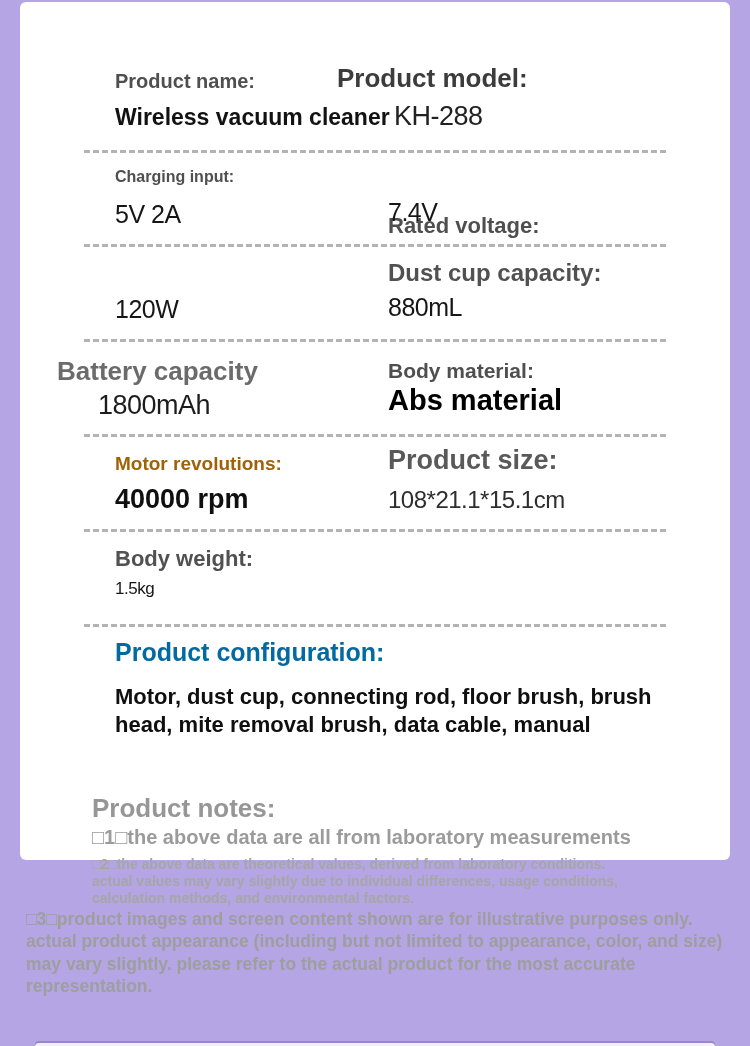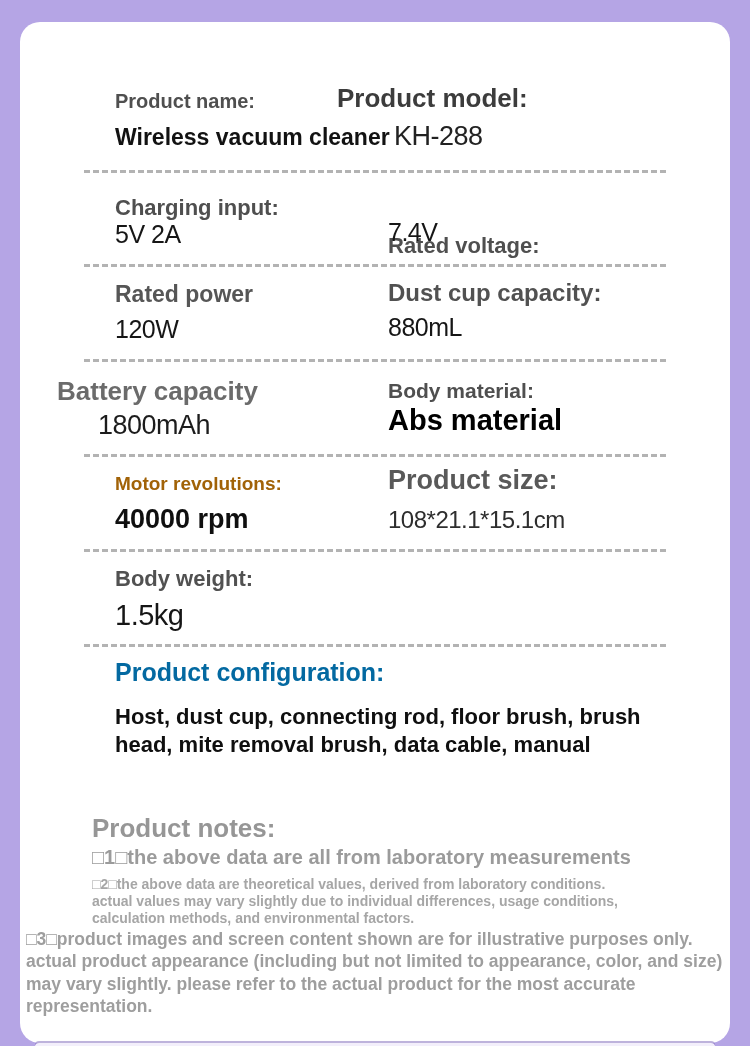--- a/index.html
+++ b/index.html
@@ -5,24 +5,24 @@
   html,body{margin:0;padding:0;}
   body{
     width:750px;height:1046px;
     background:#b5a5e5;
     position:relative;
     overflow:hidden;
     font-family:"Liberation Sans", sans-serif;
   }
   .card{
     position:absolute;
-    left:20px;top:22px;
-    width:710px;height:1021px;
+    left:20px;top:2px;
+    width:710px;height:858px;
     background:#ffffff;
-    border-radius:20px;
+    border-radius:6px;
   }
   .next-card{
     position:absolute;
     left:35px;top:1043px;
     width:680px;height:4px;
     background:#f3effb;
     border-radius:7px 7px 0 0;
     box-shadow:0 -2px 0 rgba(125,104,186,0.5);
   }
   .t{position:absolute;white-space:nowrap;line-height:1.1;}
@@ -32,21 +32,21 @@
     left:64px;width:582px;height:0;
     border-top:3px dashed #b3b3b3;
   }
   
   .lbl-product-name   {left:95px; top:68px;  font-size:20px;font-weight:700;color:#4f4f4f;}
   .lbl-product-model  {left:317px;top:62px;  font-size:26px;font-weight:700;color:#3c3c3c;}
   .val-product-name   {left:95px; top:103px; font-size:23px;font-weight:700;color:#121212;}
   .val-product-model  {left:374px;top:100px; font-size:27px;font-weight:400;color:#222222;letter-spacing:-0.5px;}
   .div1{top:148px;}
   
-  .lbl-charging-input {left:95px; top:166px; font-size:22px;font-weight:700;color:#4f4f4f;margin-top:8px;}
+  .lbl-charging-input {left:95px; top:166px; font-size:16px;font-weight:700;color:#4f4f4f;}
   .lbl-rated-voltage  {left:368px;top:164px; font-size:22px;font-weight:700;color:#4f4f4f;margin-top:48px;}
   .val-charging-input {left:95px; top:199px; font-size:25px;font-weight:400;color:#161616;letter-spacing:-0.5px;}
   .val-rated-voltage  {left:368px;top:197px; font-size:25px;font-weight:400;color:#161616;letter-spacing:-0.5px;}
   .div2{top:242px;}
   
   .lbl-rated-power    {left:95px; top:260px; font-size:23px;font-weight:700;color:#565656;}
   .lbl-dust-cup       {left:368px;top:258px; font-size:24px;font-weight:700;color:#515151;}
   .val-rated-power    {left:95px; top:294px; font-size:25px;font-weight:400;color:#161616;letter-spacing:-0.5px;}
   .val-dust-cup       {left:368px;top:292px; font-size:25px;font-weight:400;color:#161616;letter-spacing:-0.5px;}
   .div3{top:337px;}
@@ -57,21 +57,21 @@
   .val-body-material  {left:368px;top:383px; font-size:29px;font-weight:700;color:#000000;}
   .div4{top:432px;}
   
   .lbl-motor          {left:95px; top:452px; font-size:19px;font-weight:700;color:#a16207;}
   .lbl-product-size   {left:368px;top:444px; font-size:27px;font-weight:700;color:#595959;}
   .val-motor          {left:95px; top:483px; font-size:27px;font-weight:700;color:#0f0f0f;text-align:center;}
   .val-product-size   {left:368px;top:485px; font-size:24px;font-weight:400;color:#2e2e2e;letter-spacing:-0.5px;}
   .div5{top:527px;}
   
   .lbl-body-weight    {left:95px; top:545px; font-size:22px;font-weight:700;color:#515151;}
-  .val-body-weight    {left:95px; top:578px; font-size:29px;font-weight:400;color:#161616;letter-spacing:-0.5px;}
+  .val-body-weight    {left:95px; top:578px; font-size:17px;font-weight:400;color:#161616;letter-spacing:-0.5px;}
   .div6{top:622px;}
   
   .lbl-config         {left:95px; top:637px; font-size:25px;font-weight:700;color:#0369a1;}
   .val-config         {left:95px; top:681px; width:548px;font-size:22px;font-weight:700;color:#0f0f0f;line-height:1.25;}
   
   .notes-title        {left:72px; top:792px; font-size:26px;font-weight:700;color:#969696;}
   .note-1             {left:72px; top:824px; font-size:20px;font-weight:700;color:#9b9b9b;}
   .note-2             {left:72px; top:854px; width:532px;font-size:14px;font-weight:600;color:#a6a6a6;line-height:1.22;}
   .note-3             {left:6px;  top:906px; width:698px;font-size:17.5px;font-weight:700;color:#9e9e9e;line-height:1.28;}
 </style>
@@ -85,21 +85,20 @@
   <div class="t val-product-name">Wireless vacuum cleaner</div>
   <div class="t val-product-model">KH-288</div>
   <div class="divider div1"></div>
 
   <div class="t lbl-charging-input">Charging input:</div>
   <div class="t lbl-rated-voltage">Rated voltage:</div>
   <div class="t val-charging-input">5V 2A</div>
   <div class="t val-rated-voltage">7.4V</div>
   <div class="divider div2"></div>
 
-  <div class="t lbl-rated-power">Rated power</div>
   <div class="t lbl-dust-cup">Dust cup capacity:</div>
   <div class="t val-rated-power">120W</div>
   <div class="t val-dust-cup">880mL</div>
   <div class="divider div3"></div>
 
   <div class="t lbl-battery">Battery capacity</div>
   <div class="t lbl-body-material">Body material:</div>
   <div class="t val-battery">1800mAh</div>
   <div class="t val-body-material">Abs material</div>
   <div class="divider div4"></div>
@@ -108,21 +107,21 @@
   <div class="t lbl-product-size">Product size:</div>
   <div class="t val-motor">40000 rpm</div>
   <div class="t val-product-size">108*21.1*15.1cm</div>
   <div class="divider div5"></div>
 
   <div class="t lbl-body-weight">Body weight:</div>
   <div class="t val-body-weight">1.5kg</div>
   <div class="divider div6"></div>
 
   <div class="t lbl-config">Product configuration:</div>
-  <div class="t val-config wrap">Host, dust cup, connecting rod, floor brush, brush head, mite removal brush, data cable, manual</div>
+  <div class="t val-config wrap">Motor, dust cup, connecting rod, floor brush, brush head, mite removal brush, data cable, manual</div>
 
   <div class="t notes-title">Product notes:</div>
   <div class="t note-1 wrap">□1□the above data are all from laboratory measurements</div>
   <div class="t note-2 wrap">□2□the above data are theoretical values, derived from laboratory conditions. actual values may vary slightly due to individual differences, usage conditions, calculation methods, and environmental factors.</div>
   <div class="t note-3 wrap">□3□product images and screen content shown are for illustrative purposes only. actual product appearance (including but not limited to appearance, color, and size) may vary slightly. please refer to the actual product for the most accurate representation.</div>
 
 </div>
 
 <div class="next-card"></div>
 

